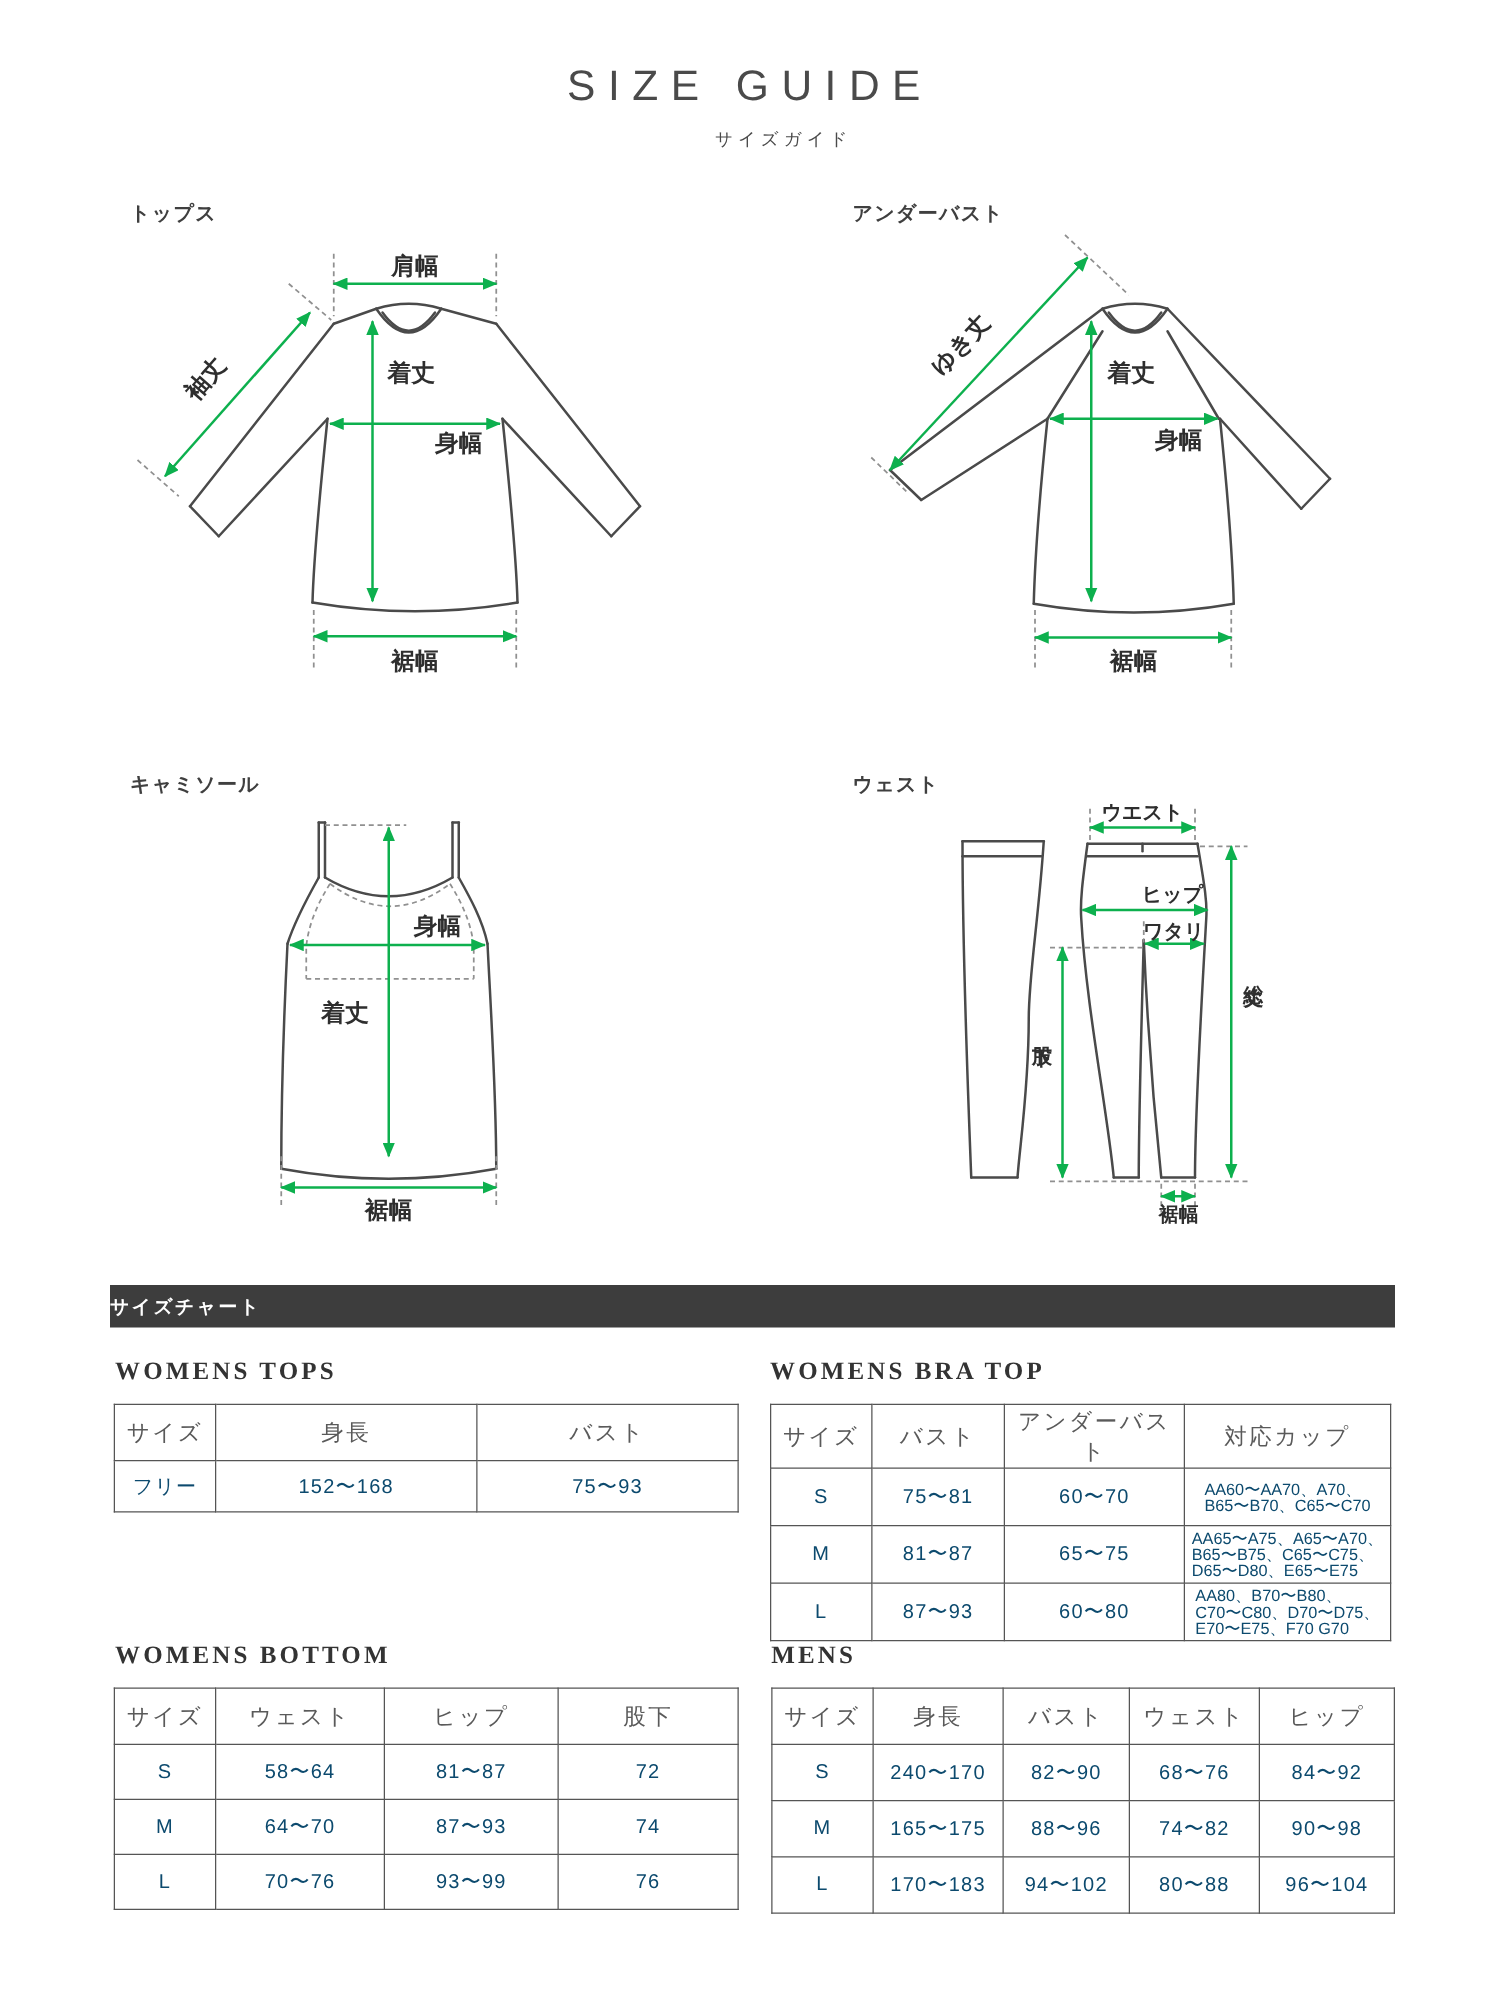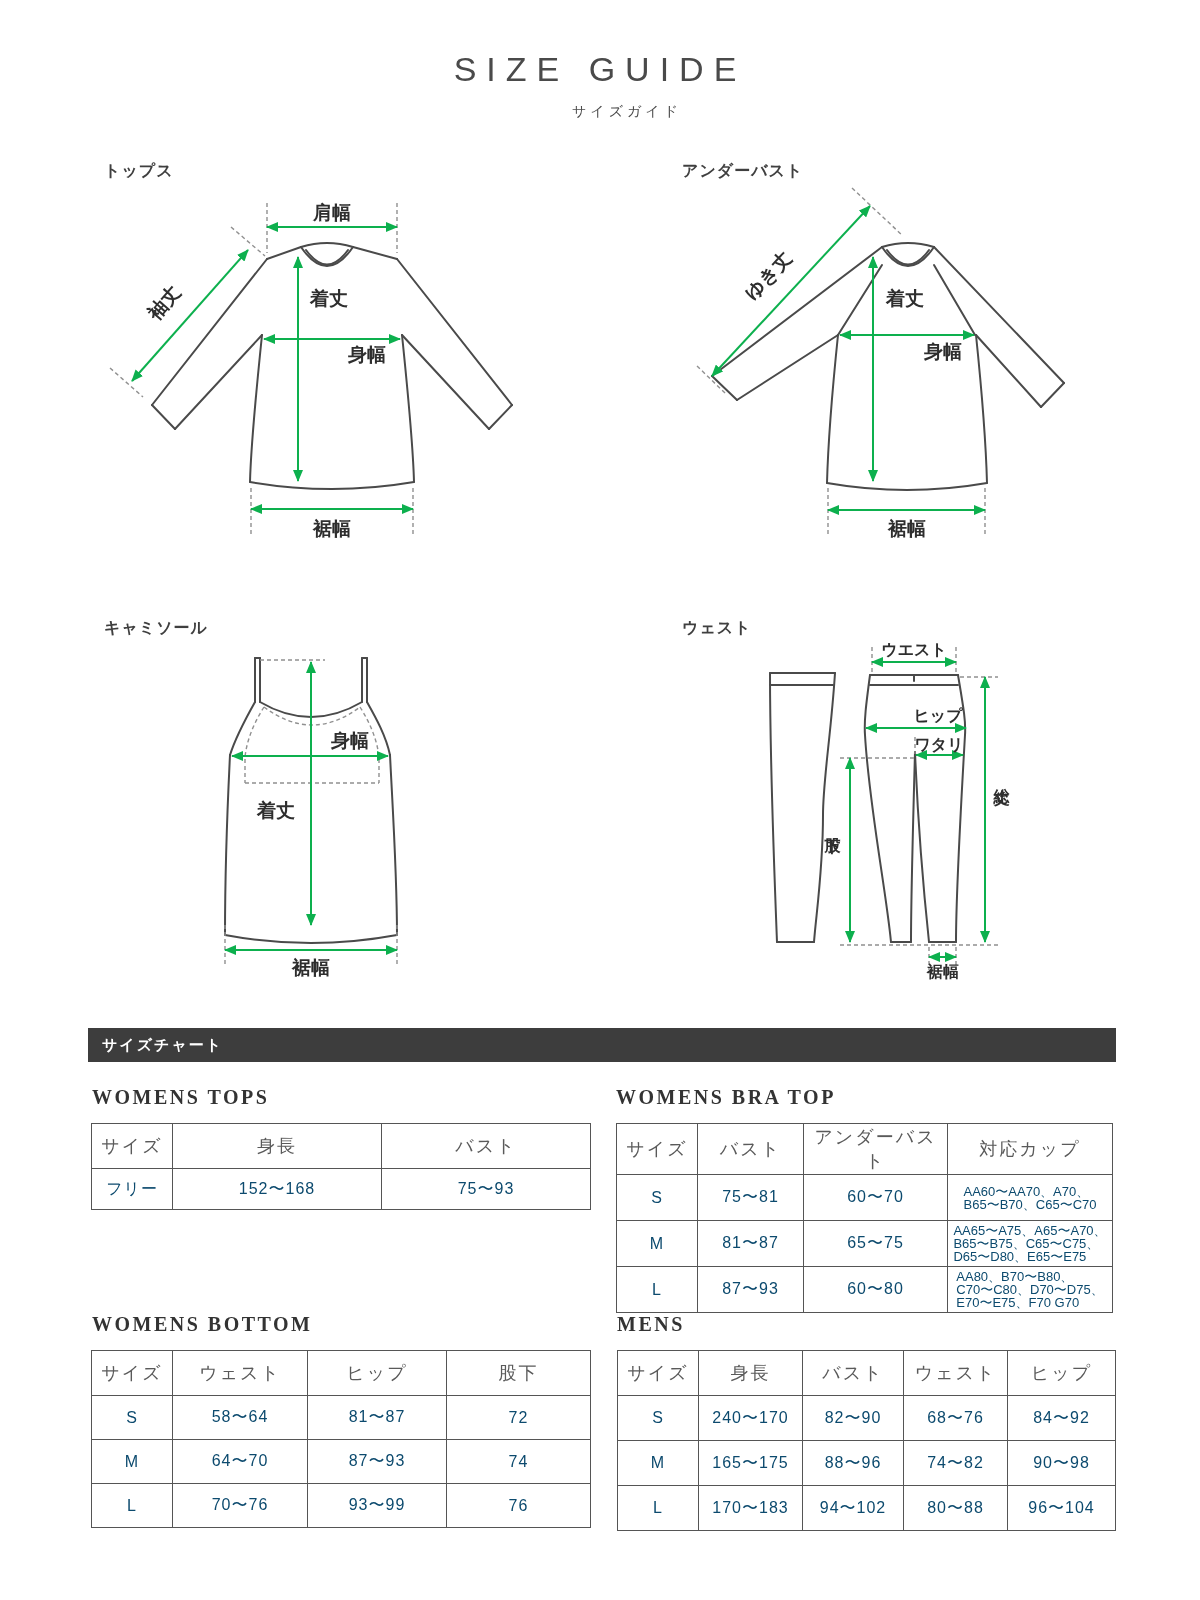--- a/index.html
+++ b/index.html
@@ -9,21 +9,21 @@
   
   .title{top:50px;left:0;width:1200px;text-align:center;font-size:34px;font-weight:400;
          letter-spacing:10px;color:#4a4a4a;}
   .subtitle{top:103px;left:0;width:1200px;text-align:center;font-size:14px;
             letter-spacing:4px;color:#4a4a4a;padding-left:27px;}
   
   .diagram-title{font-size:16px;font-weight:700;color:#3f3f3f;letter-spacing:1px;}
   
   .chart-bar{top:1028px;left:88px;width:1028px;height:34px;background:#3d3d3d;
              display:flex;align-items:center;}
-  .chart-bar span{color:#fff;font-size:15px;font-weight:700;letter-spacing:2px;padding-left:14px;}
+  .chart-bar span{color:#fff;font-size:15px;font-weight:700;letter-spacing:2px;}
   
   .sec-head{font-family:"Liberation Serif","DejaVu Serif",serif;font-size:20px;
             font-weight:600;letter-spacing:2.5px;color:#333;}
   
   table{border-collapse:collapse;table-layout:fixed;}
   td,th{border:1px solid #555;text-align:center;vertical-align:middle;
         font-weight:400;overflow:hidden;}
   th{font-size:18px;letter-spacing:2px;color:#5a5a5a;}
   td{font-size:16px;letter-spacing:1px;color:#0c4a6e;}
   .t-tops th{height:42px;} .t-tops td{height:38px;}

